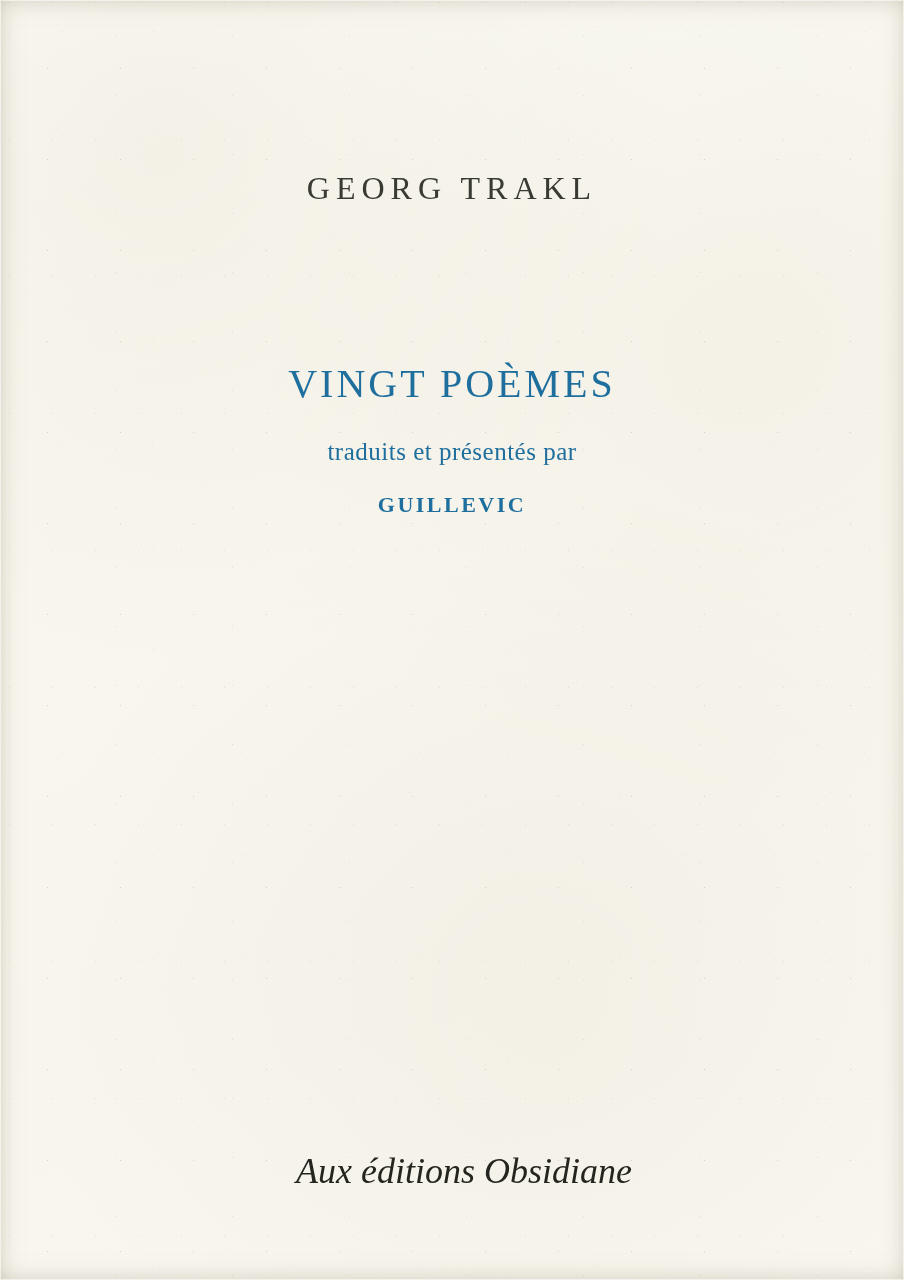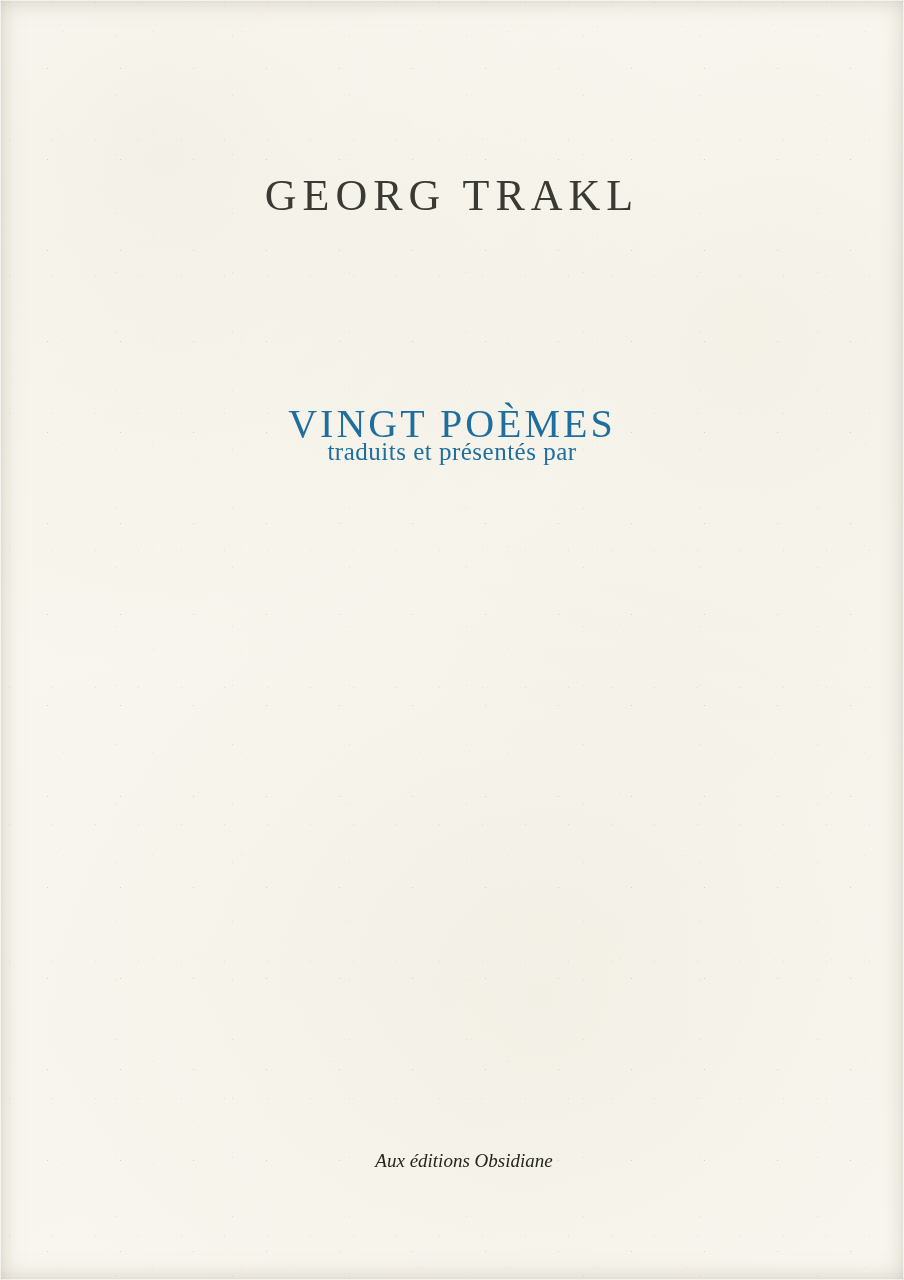--- a/index.html
+++ b/index.html
@@ -72,40 +72,39 @@
     height: 100%;
   }
 
   .author {
     position: absolute;
     top: 170px;
     left: 0;
     right: 0;
     text-align: center;
     font-family: "Liberation Serif", serif;
-    font-size: 44px;
+    font-size: 32px;
     letter-spacing: 6px;
     color: #3a3a34;
     text-transform: uppercase;
     white-space: nowrap;
   }
 
   .title {
     position: absolute;
     top: 360px;
     left: 0;
     right: 0;
     text-align: center;
     font-family: "Liberation Serif", serif;
     font-size: 40px;
     letter-spacing: 3px;
     color: #1f6f9e;
     text-transform: uppercase;
     white-space: nowrap;
-    margin-top: 40px;
   }
 
   .subtitle {
     position: absolute;
     top: 438px;
     left: 0;
     right: 0;
     text-align: center;
     font-family: "Liberation Serif", serif;
     font-size: 25px;
@@ -130,37 +129,38 @@
   }
 
   .publisher {
     position: absolute;
     top: 1150px;
     left: 0;
     right: 0;
     text-align: center;
     font-family: "Liberation Serif", serif;
     font-style: italic;
-    font-size: 19px;
+    font-size: 36px;
     color: #25251f;
     white-space: nowrap;
     padding-left: 24px;
   }
 </style>
 </head>
 <body>
 
 <div class="page">
   <div class="grain"></div>
   <div class="grain2"></div>
   <div class="edges"></div>
 
   <div class="content">
     <div class="author">GEORG TRAKL</div>
 
     <div class="title">VINGT POÈMES</div>
 
     <div class="subtitle">traduits et présentés par</div>
 
+    <div class="translator">GUILLEVIC</div>
 
     <div class="publisher">Aux éditions Obsidiane</div>
   </div>
 </div>
 
 </body></html>

